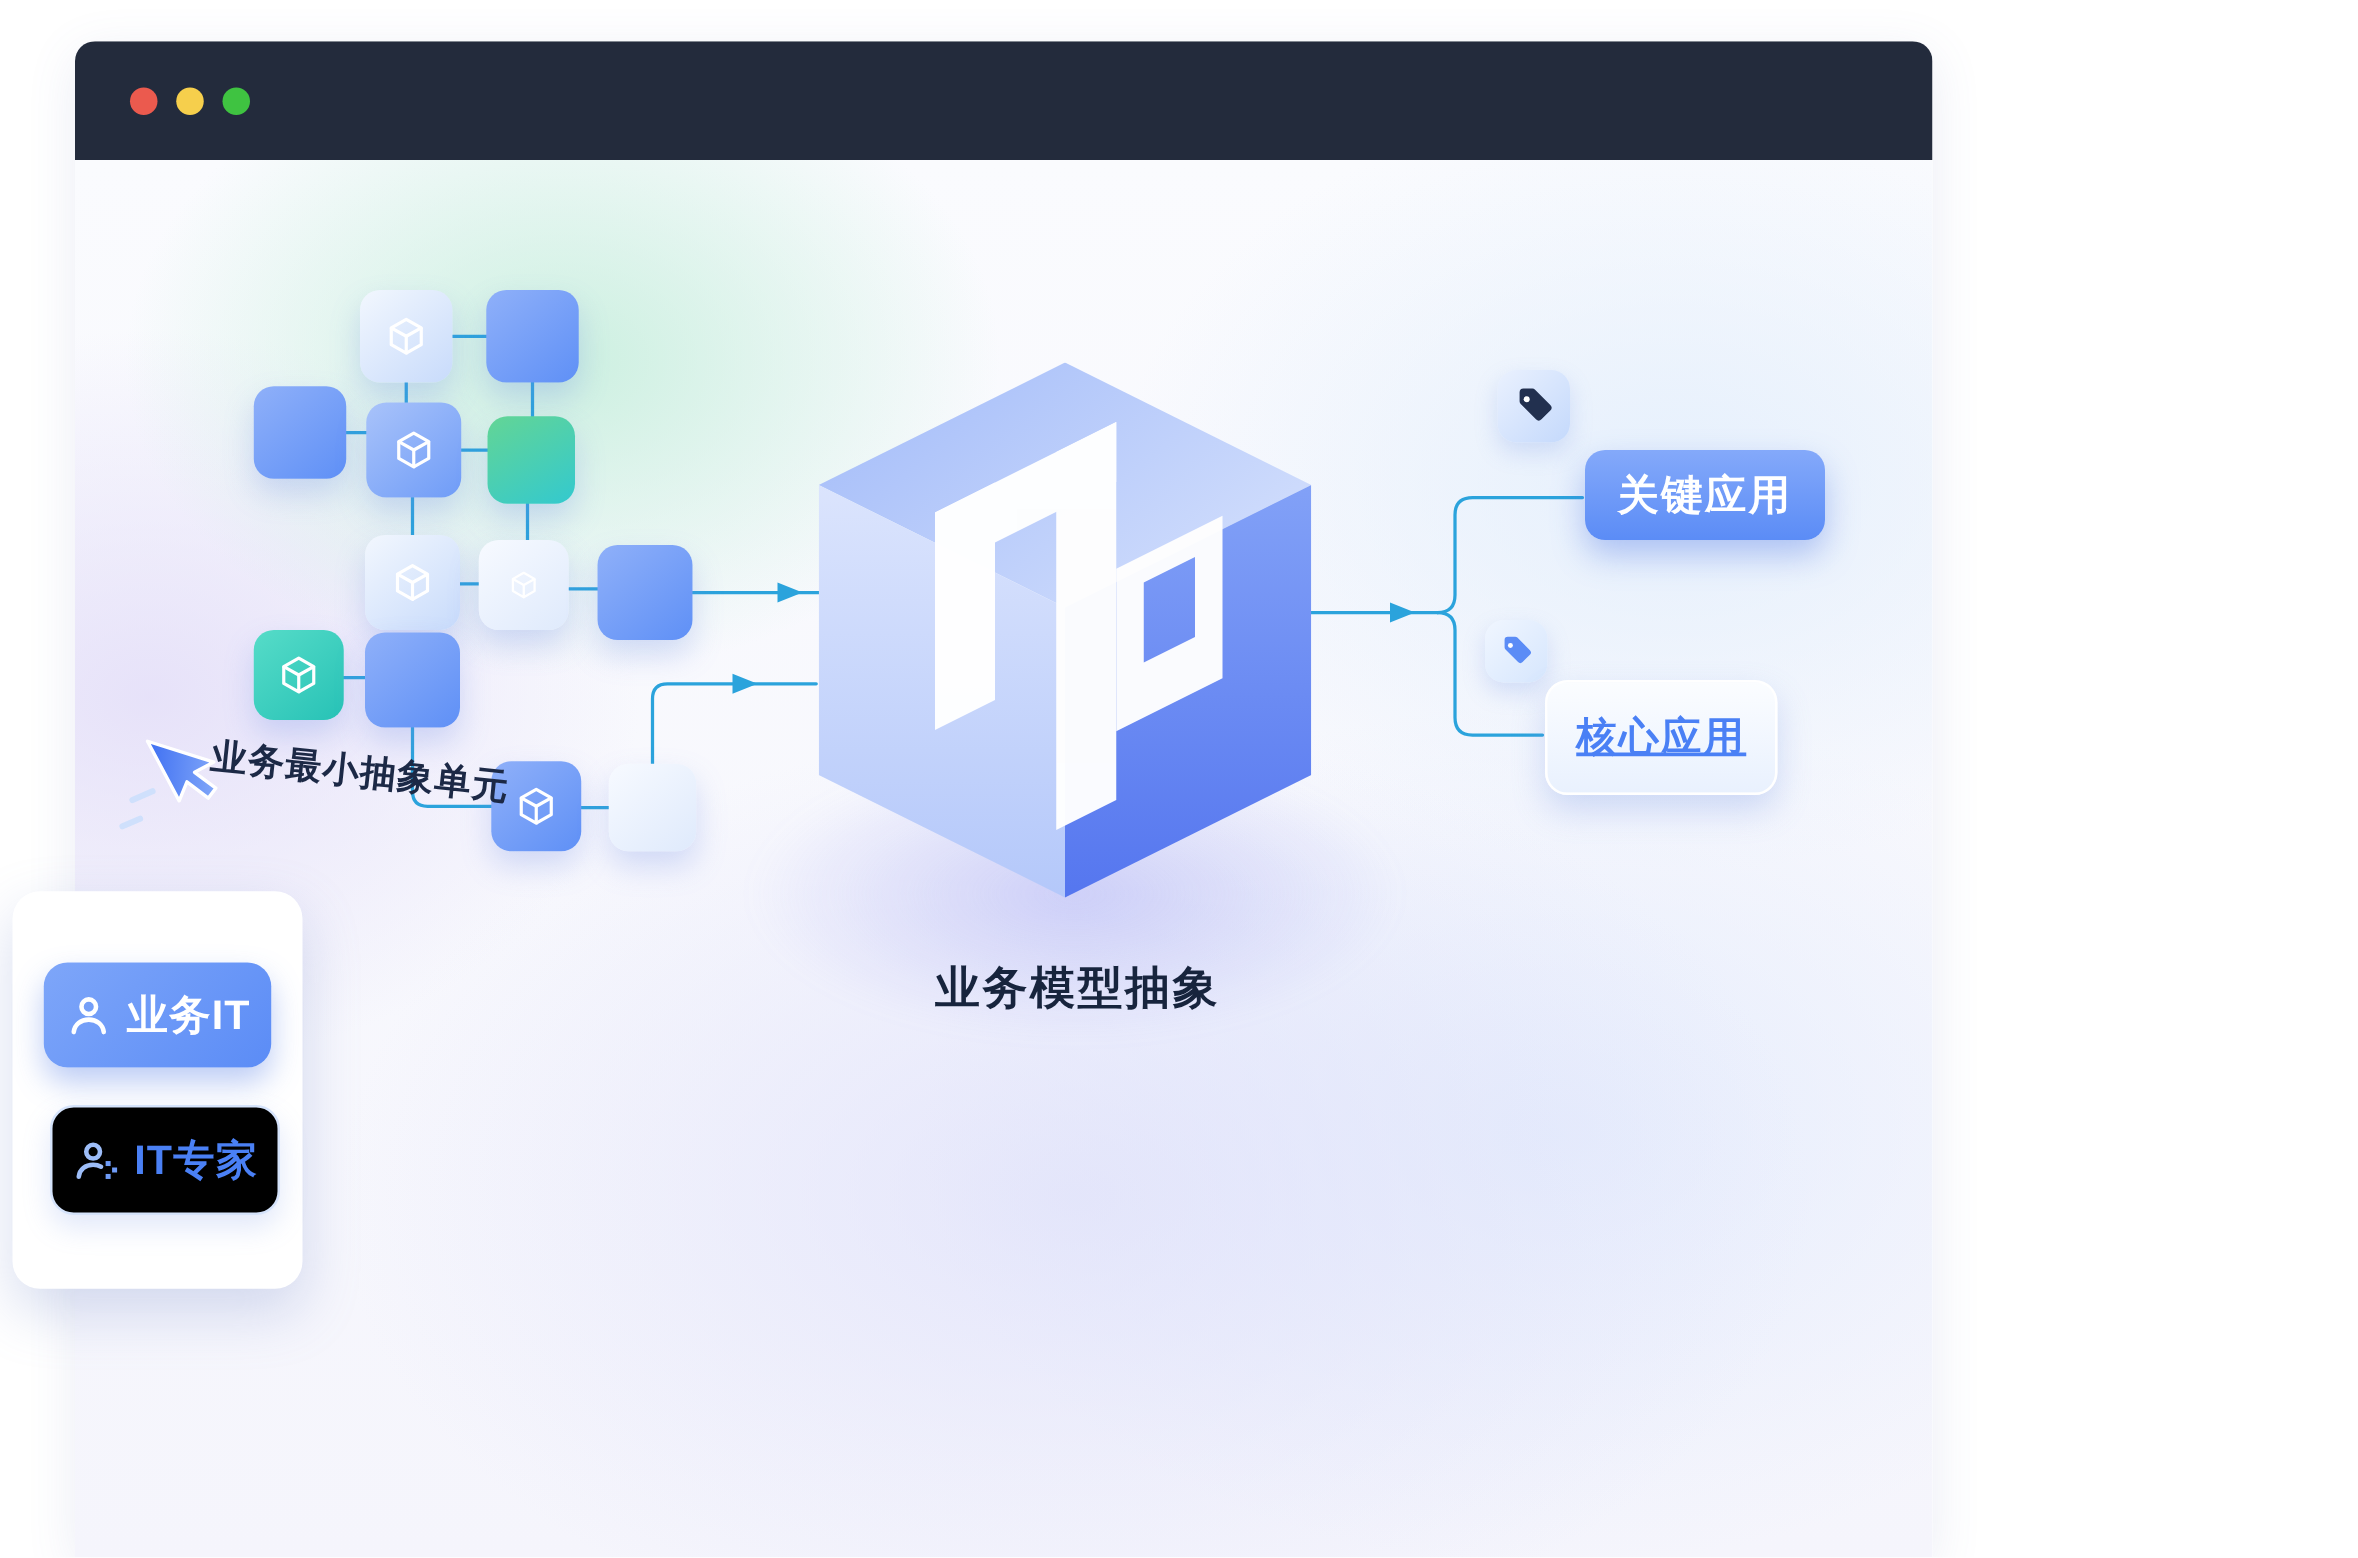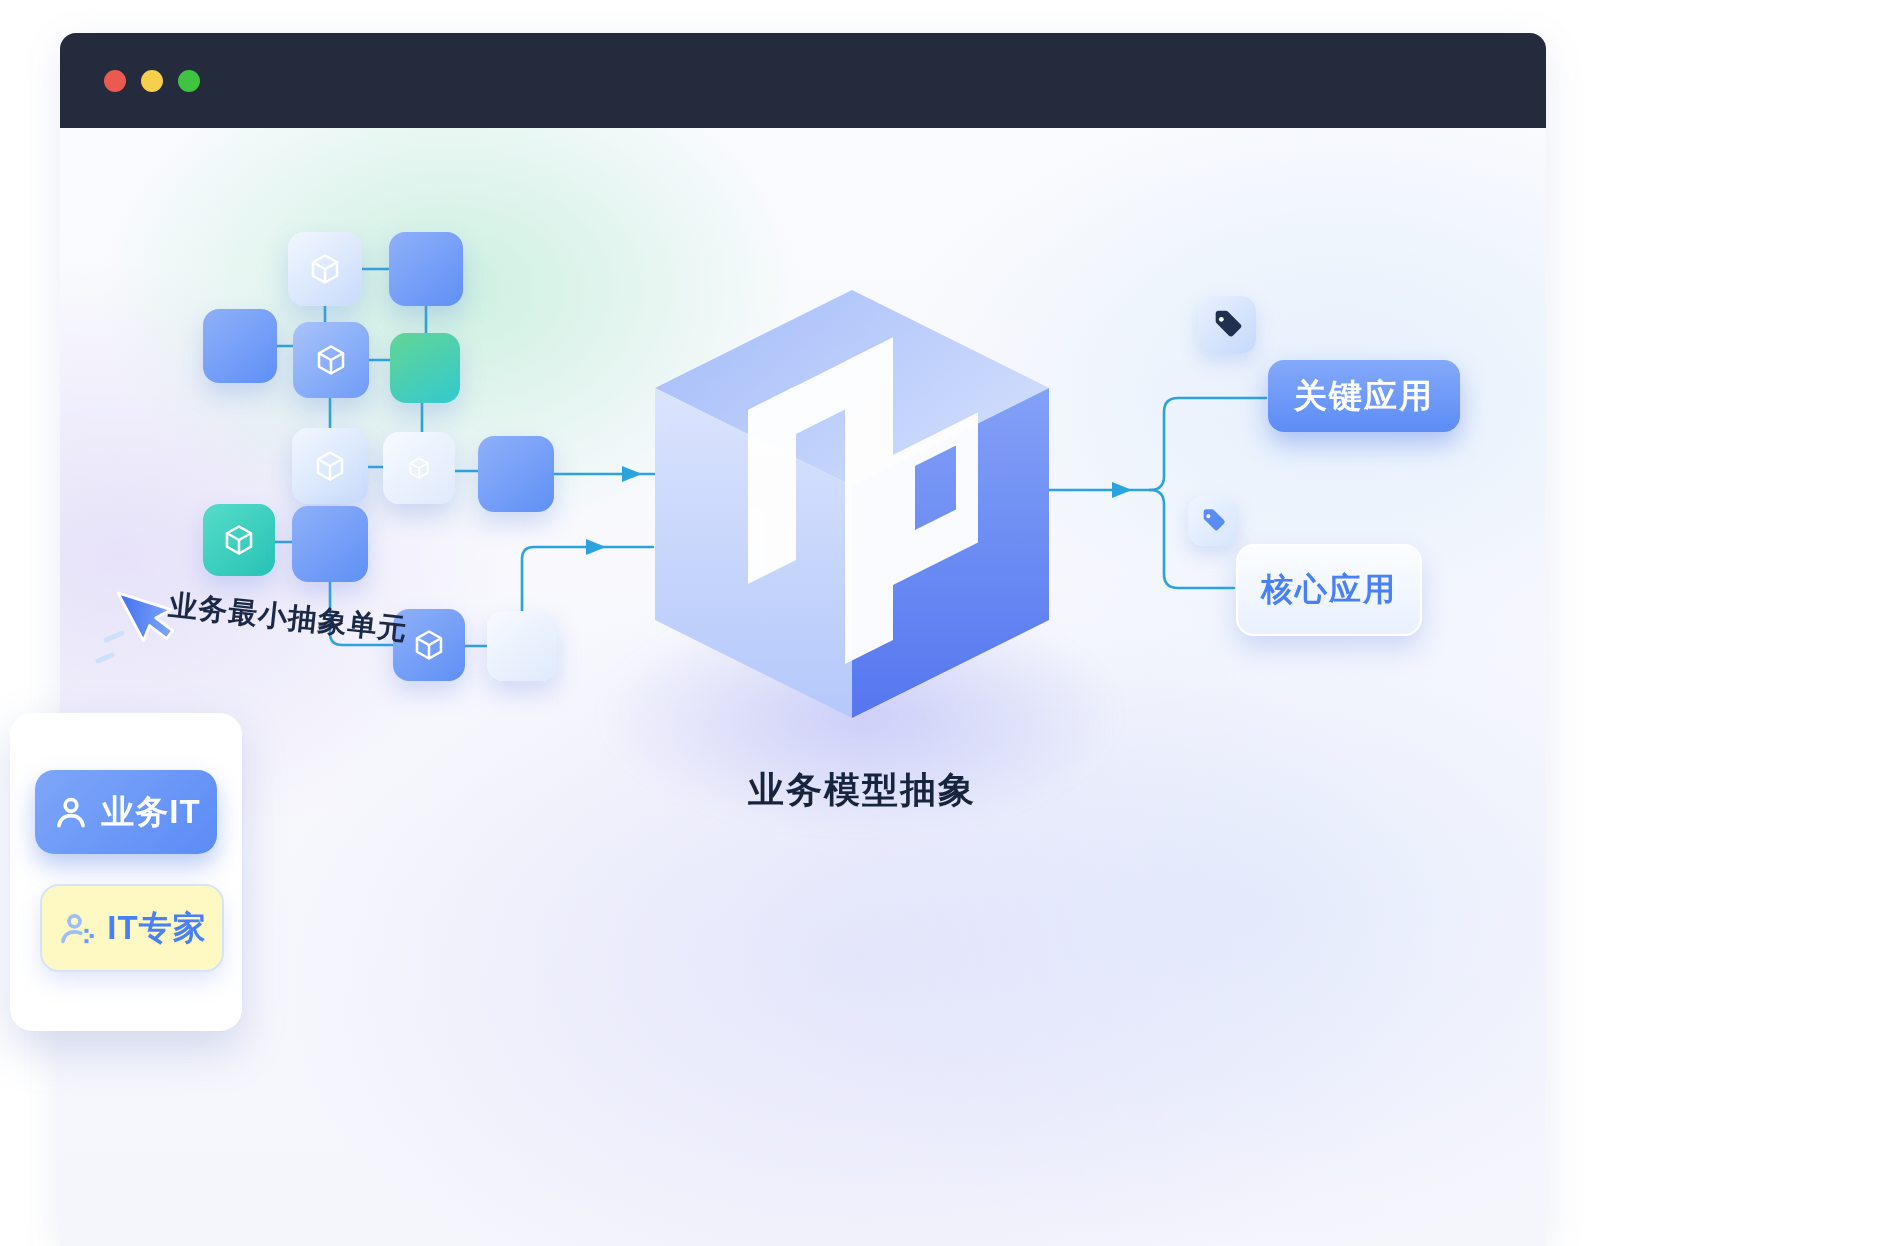--- a/index.html
+++ b/index.html
@@ -46,30 +46,30 @@
   .cube-label{position:absolute;left:742px;top:766px;width:240px;text-align:center;font-size:36px;font-weight:700;color:#17243d;letter-spacing:2px;z-index:4;}
 
   
   .tag-chip{position:absolute;border-radius:15px;display:flex;align-items:center;justify-content:center;z-index:4;box-shadow:0 8px 18px rgba(120,150,230,.25);}
   .tag-chip-1{left:1198px;top:296px;width:58px;height:58px;background:linear-gradient(135deg,#eaf1fe,#c4d9fc);}
   .tag-chip-2{left:1188px;top:496px;width:50px;height:50px;background:linear-gradient(135deg,#f0f6ff,#d6e6fd);}
   .pill{position:absolute;display:flex;align-items:center;justify-content:center;z-index:4;font-weight:700;letter-spacing:2px;}
   .pill-key{left:1268px;top:360px;width:192px;height:72px;border-radius:16px;color:#ffffff;font-size:33px;
     background:linear-gradient(180deg,#84a9fa,#5b8cf6);box-shadow:0 12px 26px rgba(80,120,230,.4);}
   .pill-core{left:1236px;top:544px;width:182px;height:88px;border-radius:18px;color:#4a80f5;font-size:32px;
-    background:linear-gradient(180deg,#fbfdff,#e9f1fe);border:2px solid #ffffff;box-shadow:0 12px 26px rgba(120,150,230,.3);}
+    background:linear-gradient(180deg,#fbfdff,#e9f1fe);border:2px solid #ffffff;box-shadow:0 12px 26px rgba(120,150,230,.3);text-decoration:underline;}
 
   
   .roles-card{position:absolute;left:10px;top:713px;width:232px;height:318px;background:#ffffff;border-radius:22px;z-index:5;
     box-shadow:0 18px 44px rgba(125,145,205,.3);}
   .role-pill{position:absolute;display:flex;align-items:center;justify-content:center;gap:10px;font-weight:700;letter-spacing:1px;z-index:6;}
   .role-business{left:35px;top:770px;width:182px;height:84px;border-radius:19px;color:#ffffff;font-size:33px;
     background:linear-gradient(135deg,#7ea6f9,#5b8cf6);box-shadow:0 12px 24px rgba(80,120,230,.38);}
   .role-expert{left:40px;top:884px;width:180px;height:84px;border-radius:19px;color:#4a80f5;font-size:33px;
-    background:#fef9c3;border:2px solid #d5e3fb;box-shadow:0 10px 22px rgba(120,150,230,.22);}
+    background:#000000;border:2px solid #d5e3fb;box-shadow:0 10px 22px rgba(120,150,230,.22);}
 </style>
 </head>
 <body>
 
 <div class="page">
 
   <div class="window">
     <div class="win-header">
       <span class="dot" style="background: rgb(235, 90, 78);"></span>
       <span class="dot" style="background: rgb(246, 207, 76);"></span>

